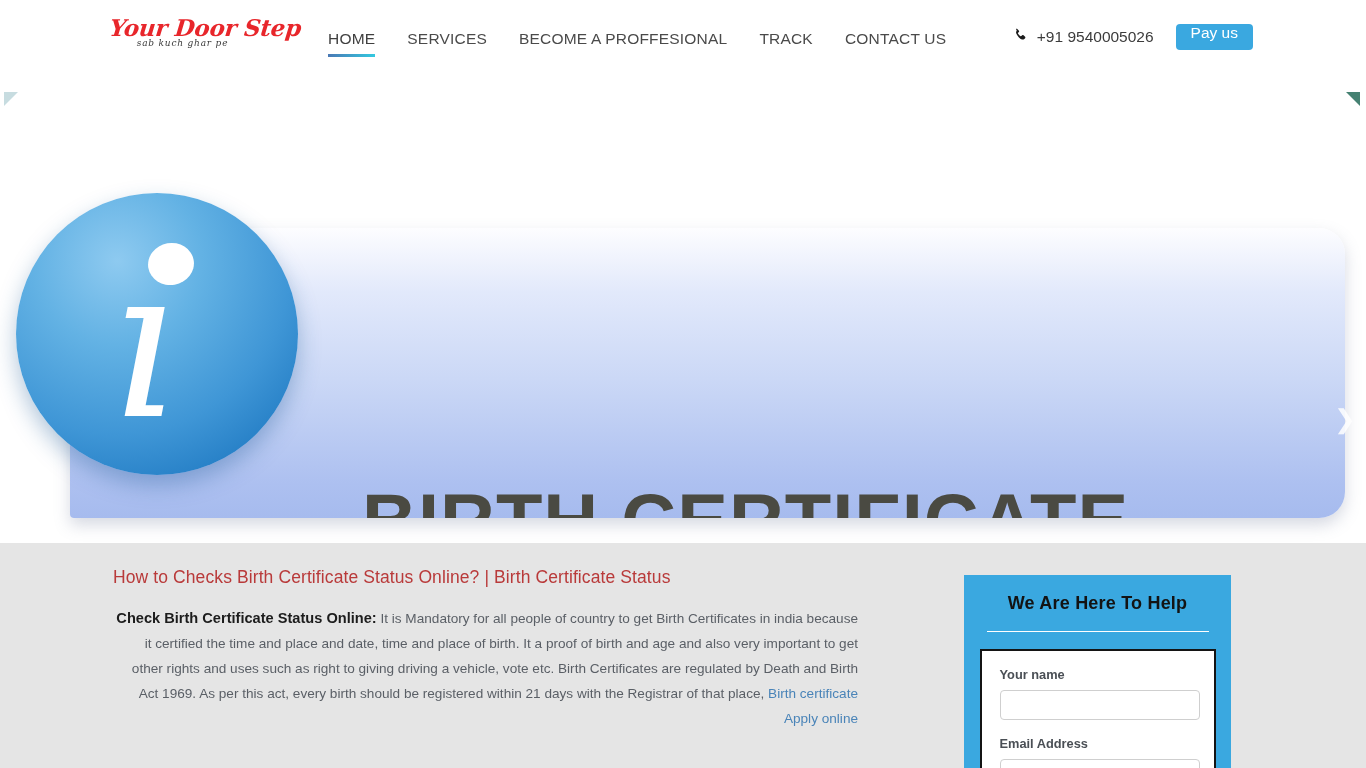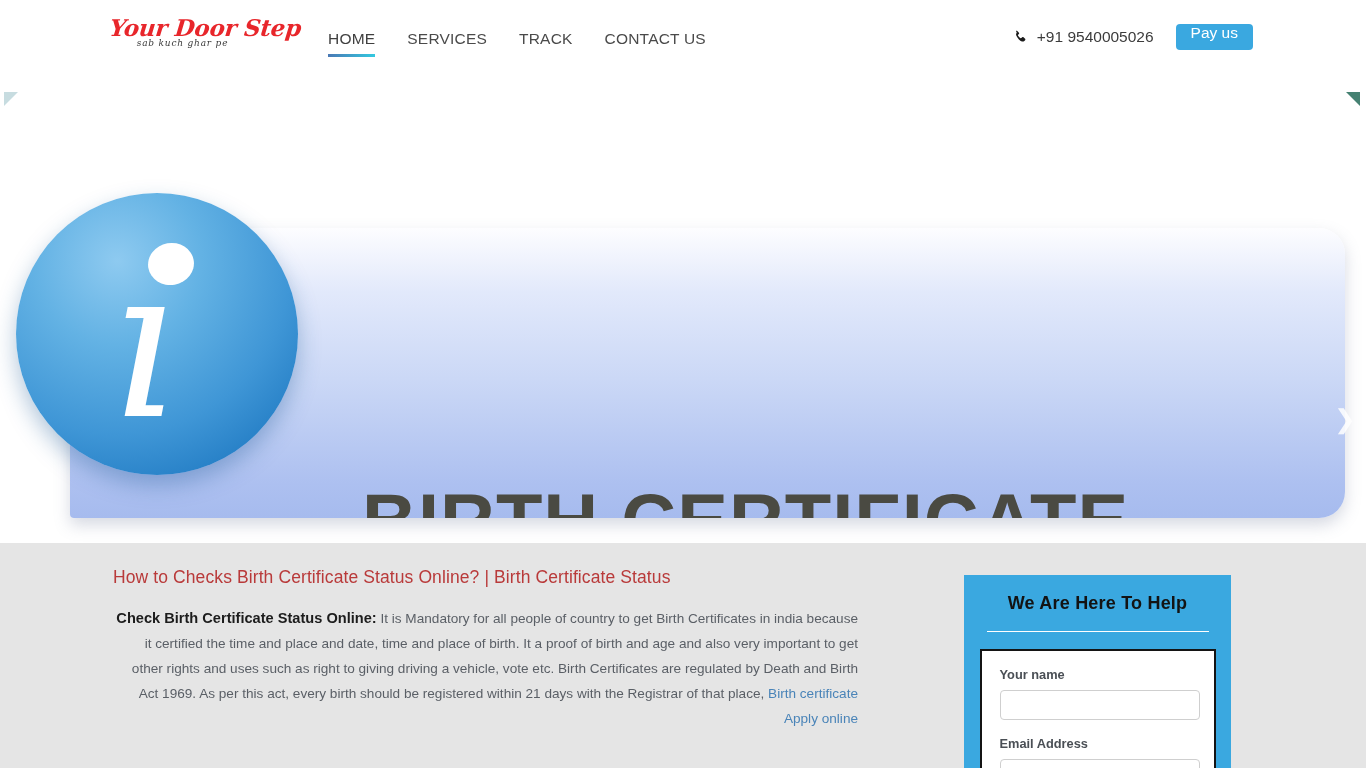--- a/index.html
+++ b/index.html
@@ -85,21 +85,20 @@
   .header-right {
     position: absolute;
     right: 113px;
     top: 24px;
     display: flex;
     align-items: center;
     gap: 22px;
   }
   .phone {
     display: flex;
-    align-items: center;
     gap: 9px;
     font-size: 15.5px;
     color: #3c3c3c;
     white-space: nowrap;
   }
   .phone-icon {
     display: inline-block;
     width: 15px;
     height: 15px;
     color: #1c1c1c;
@@ -347,20 +346,21 @@
 <div class="header">
 
   <div class="logo-wrap">
     <span class="logo-main">Your Door Step</span>
     <span class="logo-tag">sab kuch ghar pe</span>
   </div>
 
   <nav class="mainnav">
     <div class="nav-item active">HOME</div>
     <div class="nav-item">SERVICES</div>
+    <div class="nav-item">BECOME A PROFFESIONAL</div>
     <div class="nav-item">TRACK</div>
     <div class="nav-item">CONTACT US</div>
   </nav>
 
   <div class="header-right">
     <div class="phone">
       <span class="phone-icon">
         <svg viewBox="0 0 16 16" width="15" height="15" fill="currentColor" aria-hidden="true">
           <path d="M3.2 1.1c.4-.4 1-.4 1.4 0l1.7 1.7c.4.4.4 1 0 1.4l-.9.9c-.2.2-.2.5-.1.7.6 1.2 1.7 2.3 2.9 2.9.2.1.5.1.7-.1l.9-.9c.4-.4 1-.4 1.4 0l1.7 1.7c.4.4.4 1 0 1.4l-.8.8c-.7.7-1.7.9-2.6.6C7.4 11.4 4.6 8.6 3.4 5.5c-.3-.9-.1-1.9.6-2.6l-.8-1.8z"></path>
         </svg>

